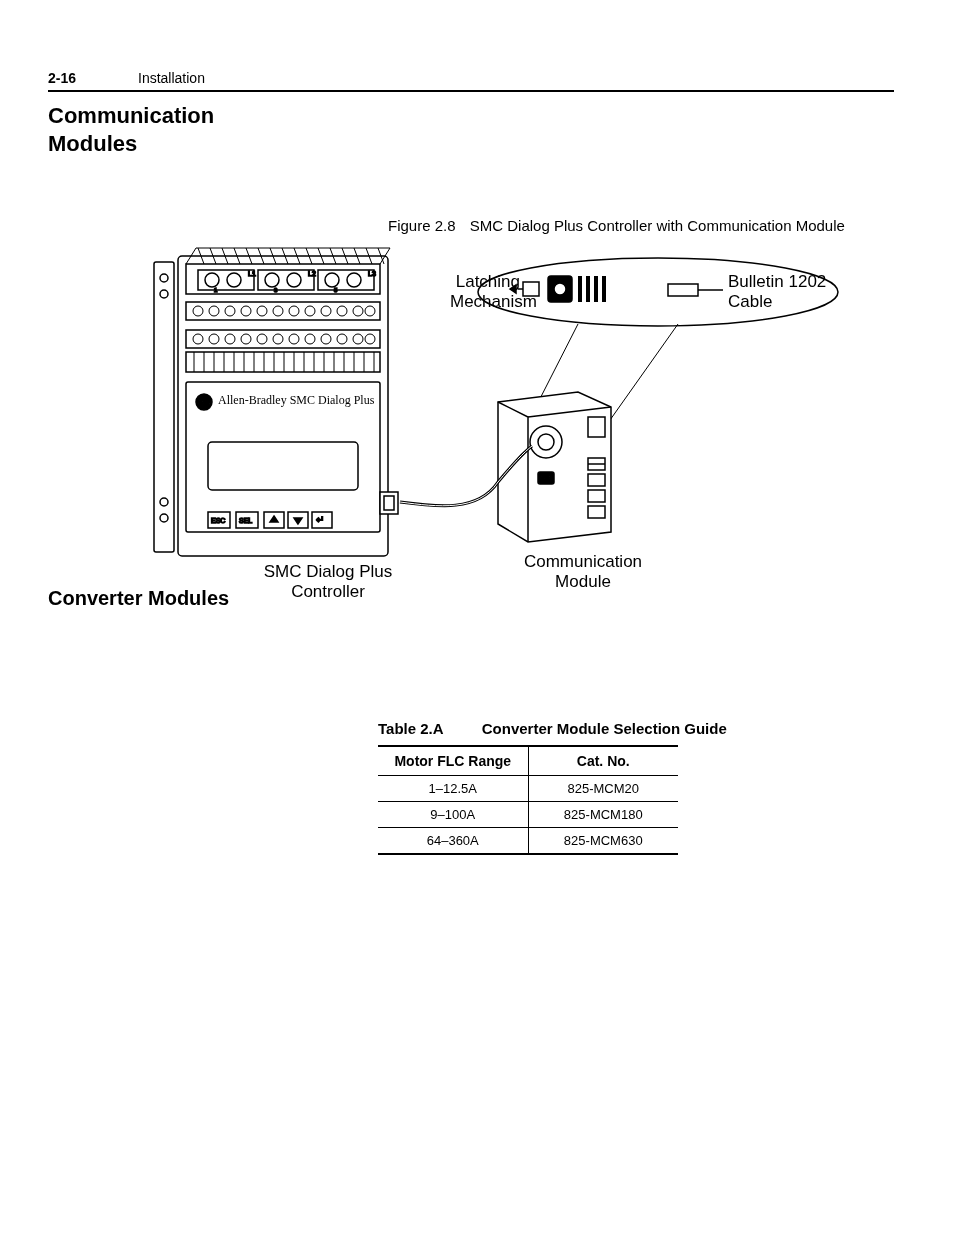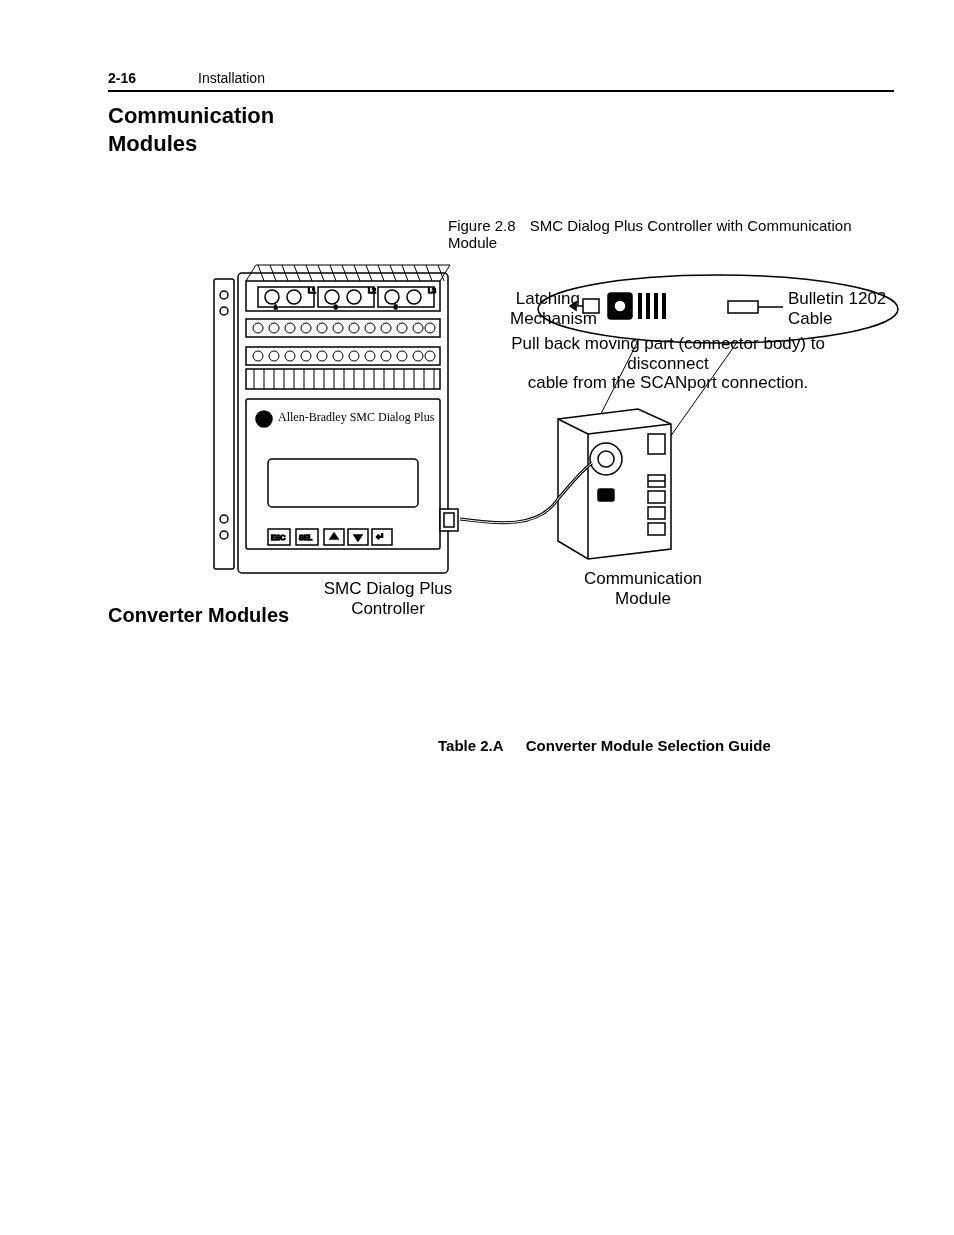--- a/index.html
+++ b/index.html
@@ -4,21 +4,21 @@
 <style>
   body {
     margin: 0;
     padding: 0;
     background: #fff;
     font-family: Arial, Helvetica, sans-serif;
     color: #000;
     width: 954px;
   }
   .page {
-    padding: 70px 60px 60px 108px;
+    padding: 70px 60px 60px 48px;
     box-sizing: border-box;
     width: 954px;
   }
   .header-row {
     display: flex;
     align-items: baseline;
     border-bottom: 2px solid #000;
     padding-bottom: 4px;
     margin-bottom: 10px;
   }
@@ -78,21 +78,21 @@
   .table-caption {
     font-family: "Arial Narrow", Arial, sans-serif;
     font-stretch: condensed;
     font-weight: bold;
     font-size: 15px;
     margin-top: 110px;
     margin-left: 330px;
     margin-bottom: 8px;
   }
   .table-caption .tnum {
-    margin-right: 18px;
+    margin-right: 34px;
   }
   table.sel-guide {
     border-collapse: collapse;
     margin-left: 330px;
     width: 300px;
   }
   table.sel-guide thead tr {
     border-top: 2px solid #000;
     border-bottom: 1px solid #000;
   }
@@ -326,32 +326,52 @@
         </g>
 
       </svg>
 
       <div class="diagram-label" style="left:302px; top:30px; width:70px; text-align:right; white-space:pre-line;">Latching
 Mechanism</div>
 
       <div class="diagram-label" style="left:580px; top:30px; width:100px; text-align:left; white-space:pre-line;">Bulletin 1202
 Cable</div>
 
-      <div class="diagram-label" style="left:290px; top:75px; width:340px; white-space:pre-line;">Pull back moving part (connector body) to disconnect
-cable from the SCANport connection.</div>
 
       <div class="diagram-label" style="left:70px; top:152px; width:170px; font-family: 'Times New Roman', serif; font-size:12px; text-align:left;">Allen-Bradley  SMC Dialog Plus</div>
 
       <div class="diagram-label" style="left:90px; top:320px; width:180px;">SMC Dialog Plus Controller</div>
 
       <div class="diagram-label" style="left:355px; top:310px; width:160px;">Communication Module</div>
     </div>
   </div>
 
   <div class="subheading">Converter Modules</div>
 
   <div class="table-caption">
     <span class="tnum">Table 2.A</span>
     <span>Converter Module Selection Guide</span>
   </div>
 
+  <table class="sel-guide">
+    <thead>
+      <tr>
+        <th class="col1">Motor FLC Range</th>
+        <th>Cat. No.</th>
+      </tr>
+    </thead>
+    <tbody>
+      <tr>
+        <td class="col1">1–12.5A</td>
+        <td>825-MCM20</td>
+      </tr>
+      <tr>
+        <td class="col1">9–100A</td>
+        <td>825-MCM180</td>
+      </tr>
+      <tr>
+        <td class="col1">64–360A</td>
+        <td>825-MCM630</td>
+      </tr>
+    </tbody>
+  </table>
 
 </div>
 
 </body></html>

